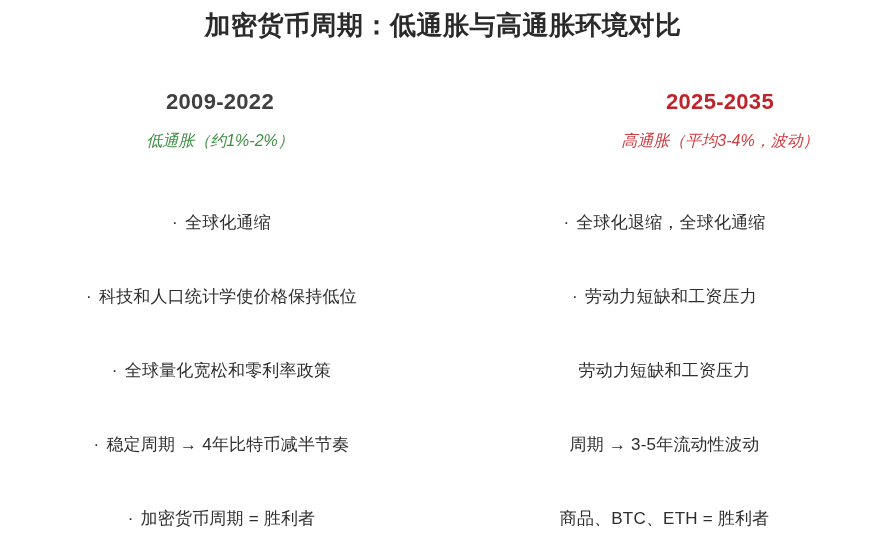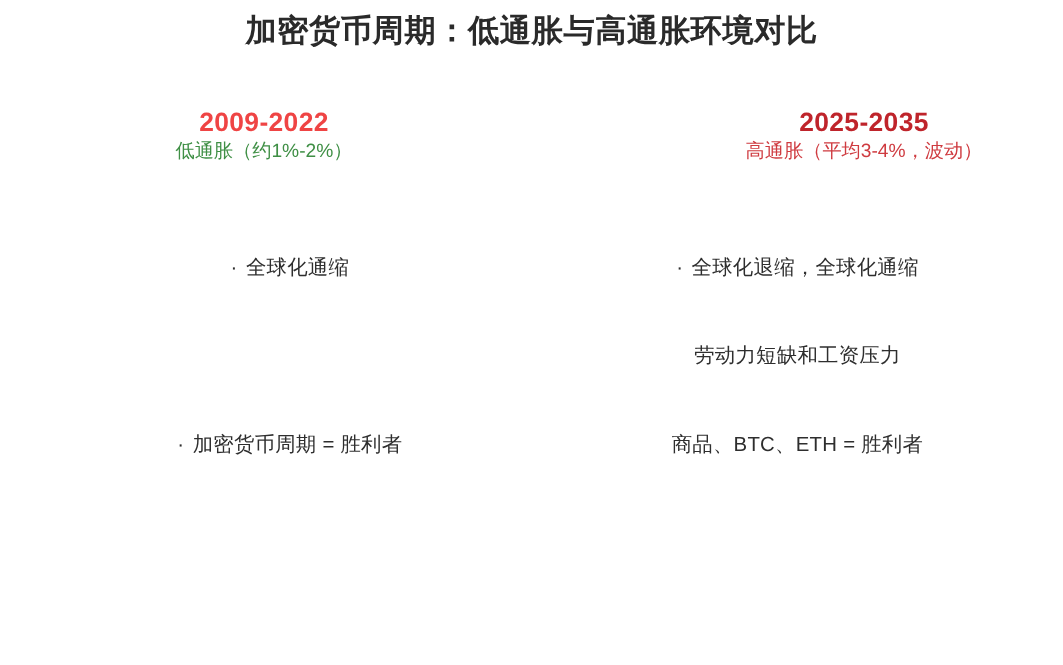--- a/index.html
+++ b/index.html
@@ -56,25 +56,26 @@
     font-size: 22px;
     font-weight: 700;
     line-height: 27px;
     letter-spacing: 0.3px;
     white-space: nowrap;
   }
   .col-sub {
     font-size: 16px;
     font-weight: 400;
     line-height: 23px;
-    margin-top: 0;
+    margin-top: 14px;
     white-space: nowrap;
+    font-style: italic;
   }
 
-  #period-left { color: #ef4444; }
+  #period-left { color: #404040; }
   #sub-left    { color: #3f8f45; }
   #period-right{ color: #bf242b; }
   #sub-right   { color: #cf3b40; }
 
   
   #rows {
     position: absolute;
     top: 186px;
     left: 0;
     width: 886px;
@@ -84,21 +85,21 @@
     height: 74px;
   }
   .cell {
     position: absolute;
     top: 0;
     height: 74px;
     display: flex;
     align-items: center;
     justify-content: center;
   }
-  .cell-left  { left: 0px;   width: 443px; margin-left: 20px; }
+  .cell-left  { left: 0px;   width: 443px; }
   .cell-right { left: 443px; width: 443px; }
 
   .cell-text {
     font-size: 17px;
     font-weight: 500;
     color: #2e2e2e;
     line-height: 26px;
     white-space: nowrap;
     letter-spacing: 0.2px;
   }
@@ -133,27 +134,46 @@
 
     <div class="row">
       <div class="cell cell-left">
         <span class="cell-text"><span class="bullet">·</span><span>全球化通缩</span></span>
       </div>
       <div class="cell cell-right">
         <span class="cell-text"><span class="bullet">·</span><span>全球化退缩，全球化通缩</span></span>
       </div>
     </div>
 
+    <div class="row">
+      <div class="cell cell-left">
+        <span class="cell-text"><span class="bullet">·</span><span>科技和人口统计学使价格保持低位</span></span>
+      </div>
+      <div class="cell cell-right">
+        <span class="cell-text"><span class="bullet">·</span><span>劳动力短缺和工资压力</span></span>
+      </div>
+    </div>
 
     <div class="row">
+      <div class="cell cell-left">
+        <span class="cell-text"><span class="bullet">·</span><span>全球量化宽松和零利率政策</span></span>
+      </div>
       <div class="cell cell-right">
         <span class="cell-text"><span>劳动力短缺和工资压力</span></span>
       </div>
     </div>
 
+    <div class="row">
+      <div class="cell cell-left">
+        <span class="cell-text"><span class="bullet">·</span><span>稳定周期 → 4年比特币减半节奏</span></span>
+      </div>
+      <div class="cell cell-right">
+        <span class="cell-text"><span>周期 → 3-5年流动性波动</span></span>
+      </div>
+    </div>
 
     <div class="row">
       <div class="cell cell-left">
         <span class="cell-text"><span class="bullet">·</span><span>加密货币周期 = 胜利者</span></span>
       </div>
       <div class="cell cell-right">
         <span class="cell-text"><span>商品、BTC、ETH = 胜利者</span></span>
       </div>
     </div>
 

